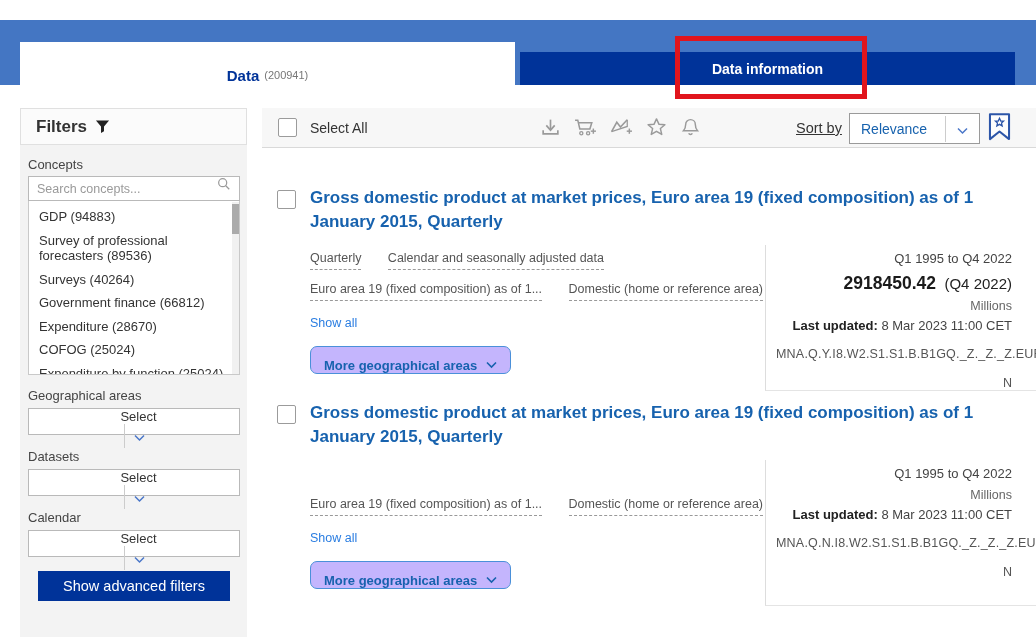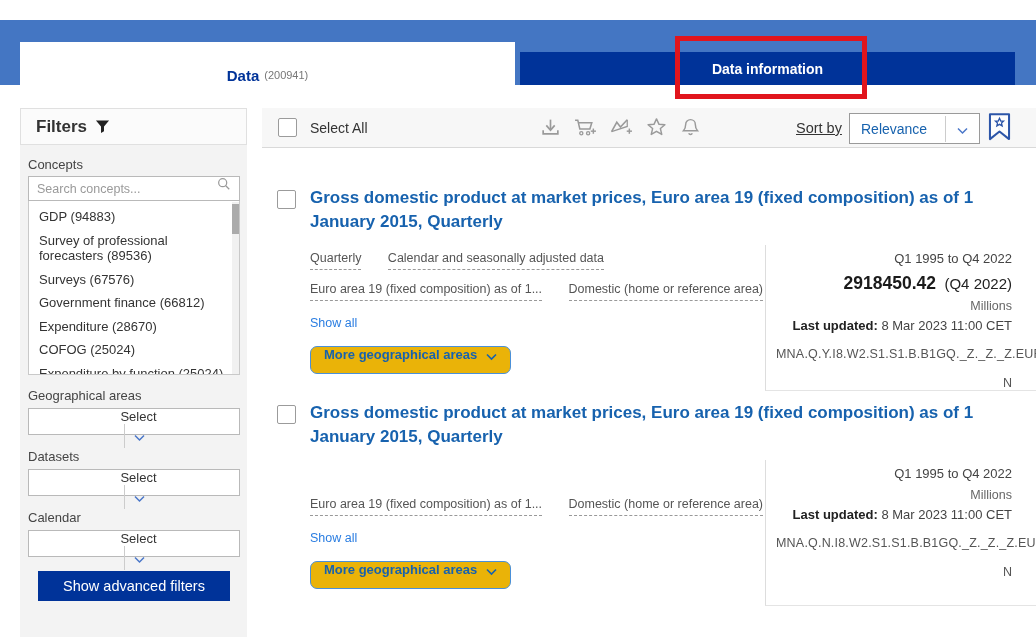--- a/index.html
+++ b/index.html
@@ -45,21 +45,21 @@
   .sort-dd .chev { border-left:1px solid #ccc; padding:5px 11px 3px 11px; }
   .bm { position:absolute; left:726px; top:5px; cursor:pointer; }
 
   
   .result { position:absolute; left:262px; width:774px; height:225px; }
   .result .cbx { position:absolute; left:15px; top:20px; }
   .res-title { position:absolute; left:48px; top:16px; width:706px; font-size:17px; line-height:24px; font-weight:600; color:#1762ae; cursor:pointer; }
   .tag-row { position:absolute; left:48px; width:450px; white-space:nowrap; }
   .tag { display:inline-block; font-size:12.5px; color:#555; padding-bottom:4px; border-bottom:1px dashed #999; margin-right:22px; }
   .show-all { position:absolute; left:48px; font-size:12.5px; color:#2a7de1; cursor:pointer; }
-  .more-btn { position:absolute; left:48px; height:28px; background:#eab308; border:1px solid #4a90d9; border-radius:7px; display:inline-flex; align-items:flex-start; padding:0 13px; cursor:pointer; }
+  .more-btn { position:absolute; left:48px; height:28px; background:#c4b5fd; border:1px solid #4a90d9; border-radius:7px; display:inline-flex; align-items:flex-end; padding:0 13px; cursor:pointer; }
   .more-btn .t { font-size:13px; font-weight:bold; color:#1762ae; margin-right:9px; }
   .meta { position:absolute; left:503px; top:75px; width:271px; height:146px; border-left:1px solid #ddd; border-bottom:1px solid #e4e4e4; text-align:right; padding:6px 24px 0 10px; }
   .meta .period { font-size:13px; color:#444; margin-bottom:7px; }
   .meta .valline { margin-bottom:5px; }
   .meta .val { font-size:17.5px; font-weight:bold; color:#1a1a1a; }
   .meta .valper { font-size:15px; color:#222; margin-left:4px; }
   .meta .unit { font-size:12.5px; color:#666; margin-bottom:5px; }
   .meta .updated { font-size:13px; color:#444; margin-bottom:14px; }
   .meta .updated b { color:#222; }
   .meta .skey { font-size:12.5px; color:#555; margin-bottom:15px; letter-spacing:0.2px; }
@@ -96,21 +96,21 @@
     <span style="display:inline-flex;">
       <svg width="14" height="14" viewBox="0 0 16 16">
           <circle cx="6.5" cy="6.5" r="4.6" fill="none" stroke="#9a9a9a" stroke-width="1.4"></circle>
           <line x1="10" y1="10" x2="14" y2="14" stroke="#9a9a9a" stroke-width="1.4"></line>
         </svg>
     </span>
   </div>
   <div class="concept-list">
     <div class="concept-item">GDP (94883)</div>
     <div class="concept-item">Survey of professional forecasters (89536)</div>
-    <div class="concept-item">Surveys (67576)</div>
+    <div class="concept-item">Surveys (40264)</div>
     <div class="concept-item">Government finance (66812)</div>
     <div class="concept-item">Expenditure (28670)</div>
     <div class="concept-item">COFOG (25024)</div>
     <div class="concept-item">Expenditure by function (25024)</div>
   </div>
   <div class="scrolltrack"></div>
   <div class="scrollthumb"></div>
 
   <div class="side-label" style="top:368px;">Geographical areas</div>
   <div class="side-select" style="top:388px;">

